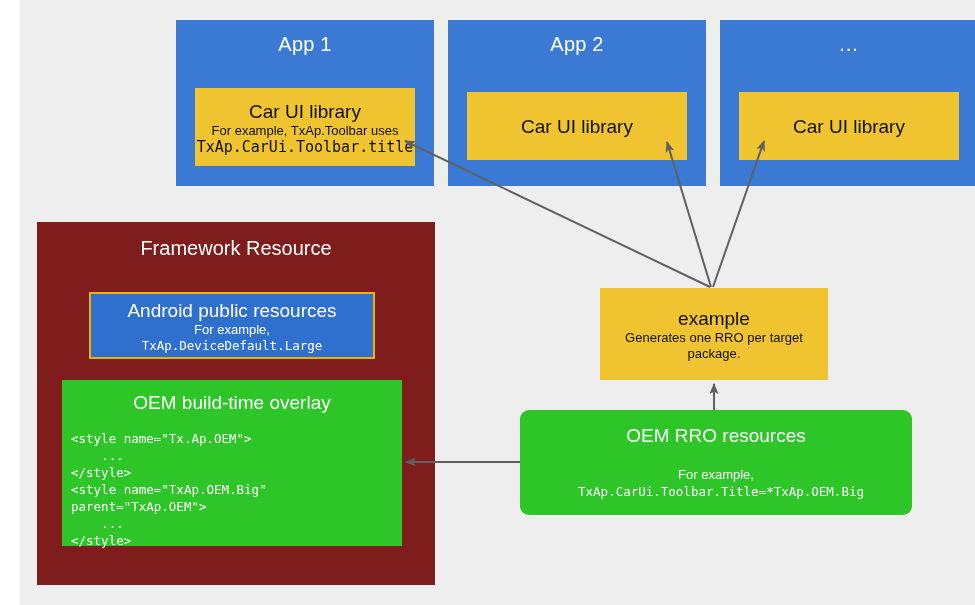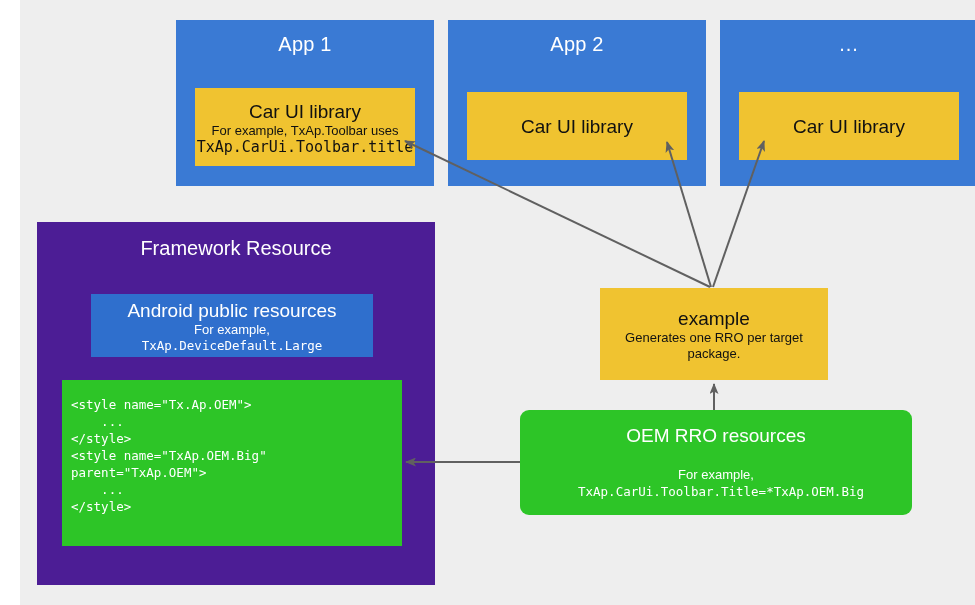--- a/index.html
+++ b/index.html
@@ -92,35 +92,35 @@
   .green .code-center {
     font-family: "DejaVu Sans Mono", "Liberation Mono", monospace;
     font-size: 12.5px;
     line-height: 17px;
     color: #ffffff;
     text-align: center;
     padding-left: 10px;
   }
   
   .framework-box {
-    background: #4c1d95;
+    background: #7f1d1d;
   }
   .framework-title {
     position: absolute;
     left: 0;
     right: 0;
     top: 14px;
     text-align: center;
     color: #ffffff;
     font-size: 20px;
     line-height: 24px;
   }
   .outlined {
     background: #2f6fcd;
-    border: 2px solid #4c1d95;
+    border: 2px solid #eab308;
   }
   .outlined .hdr {
     font-size: 19px;
     line-height: 23px;
     text-align: center;
     color: #ffffff;
   }
   .outlined .sub {
     font-size: 13px;
     line-height: 16px;
@@ -190,20 +190,21 @@
 
     <div class="box outlined" style="left:52px; top:70px; width:286px; height:67px;">
       <div class="center-stack">
         <div class="hdr">Android public resources</div>
         <div class="sub">For example,</div>
         <div class="code">TxAp.DeviceDefault.Large</div>
       </div>
     </div>
 
     <div class="box green" style="left:25px; top:158px; width:340px; height:166px;">
+      <div class="hdr" style="margin-top:11px;">OEM build-time overlay</div>
       <div class="code-block" style="margin-top:16px; margin-left:9px;">&lt;style name="Tx.Ap.OEM"&gt;
     ...
 &lt;/style&gt;
 &lt;style name="TxAp.OEM.Big"
 parent="TxAp.OEM"&gt;
     ...
 &lt;/style&gt;</div>
     </div>
   </div>
 

